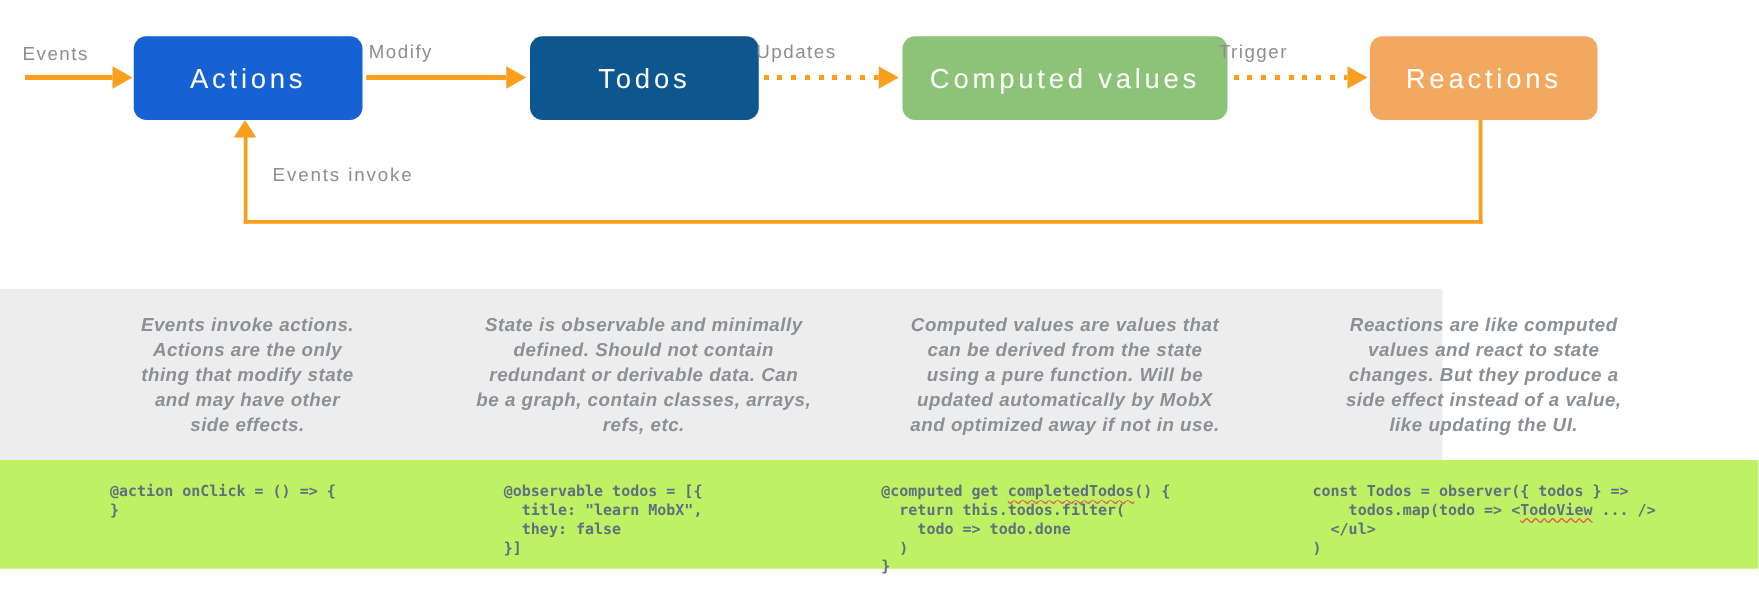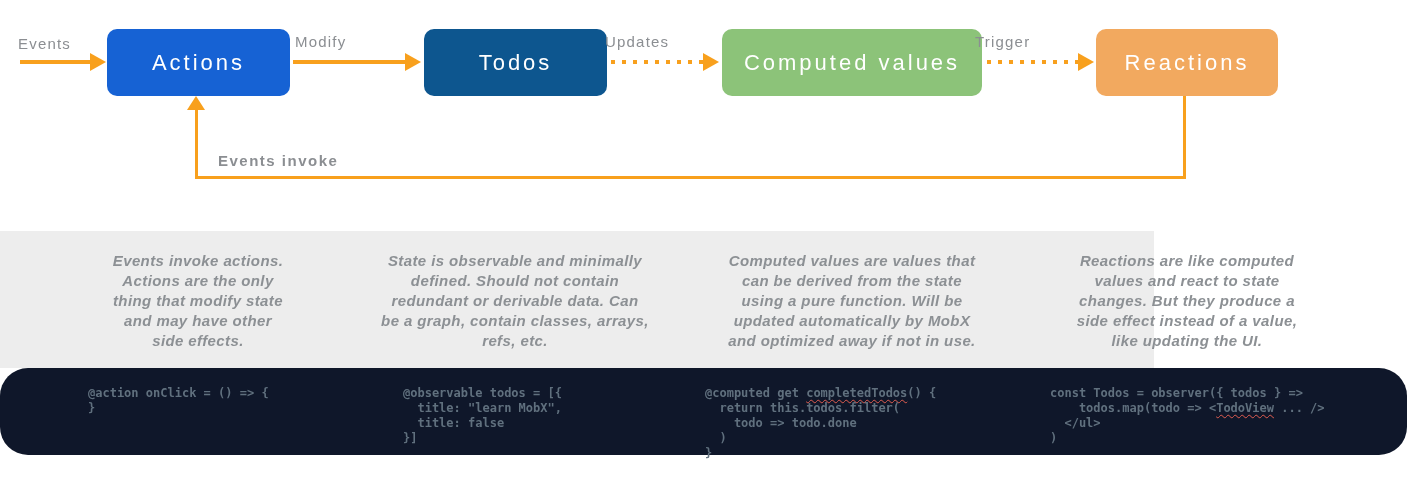--- a/index.html
+++ b/index.html
@@ -41,21 +41,21 @@
   .band{position:absolute;left:0;top:231px;width:1154px;height:137px;background:#ededed;font-weight:bold;}
   .desc{
     position:absolute;top:20px;color:#8c9094;font-size:15px;line-height:20px;
     font-style:italic;text-align:center;white-space:pre-line;letter-spacing:0.4px;
   }
   .desc-0{left:58px;width:280px;}
   .desc-1{left:355px;width:320px;}
   .desc-2{left:692px;width:320px;}
   .desc-3{left:1037px;width:300px;}
   
-  .codezone{position:absolute;left:0;top:368px;width:1407px;height:87px;background:#0f172a;border-radius:28px;}
+  .codezone{position:absolute;left:0;top:368px;width:1407px;height:87px;background:#bef264;}
   .code{
     position:absolute;top:18px;font-family:"DejaVu Sans Mono","Liberation Mono",monospace;
     font-size:12px;font-weight:bold;line-height:15px;color:#60707e;white-space:pre;
   }
   .code-0{left:88px;}
   .code-1{left:403px;}
   .code-2{left:705px;}
   .code-3{left:1050px;}
   .sq{
     text-decoration-line:underline;text-decoration-style:wavy;
@@ -101,21 +101,21 @@
     <i class="head"></i>
   </div>
 
   <div class="node node-reactions">Reactions</div>
 
   <div class="loop-seg" style="left:1183px;top:96px;width:3px;height:83px;"></div>
   <div class="loop-seg" style="left:195px;top:176px;width:991px;height:3px;"></div>
   <div class="loop-seg" style="left:195px;top:107px;width:3px;height:72px;"></div>
   <div class="loop-head-up" style="left:187px;top:96px;"></div>
 
-  <div class="flow-label" style="left:218px;top:152px;letter-spacing:1.5px;font-weight:bold;">Events invoke</div>
+  <div class="flow-label" style="left:218px;top:132px;letter-spacing:1.5px;">Events invoke</div>
 
   <div class="band">
     <div class="desc desc-0">Events invoke actions.
 Actions are the only
 thing that modify state
 and may have other
 side effects.</div>
     <div class="desc desc-1">State is observable and minimally
 defined. Should not contain
 redundant or derivable data. Can
@@ -128,18 +128,18 @@
 and optimized away if not in use.</div>
     <div class="desc desc-3">Reactions are like computed
 values and react to state
 changes. But they produce a
 side effect instead of a value,
 like updating the UI.</div>
   </div>
 
   <div class="codezone">
     <div class="code code-0"><div><span>@action onClick = () =&gt; {</span></div><div><span>}</span></div></div>
-    <div class="code code-1"><div><span>@observable todos = [{</span></div><div><span>  title: "learn MobX",</span></div><div><span>  title: false</span></div><div><span>}]</span></div></div>
+    <div class="code code-1"><div><span>@observable todos = [{</span></div><div><span>  title: "learn MobX",</span></div><div><span>  they: false</span></div><div><span>}]</span></div></div>
     <div class="code code-2"><div><span>@computed get </span><span class="sq">completedTodos</span><span>() {</span></div><div><span>  return this.todos.filter(</span></div><div><span>    todo =&gt; todo.done</span></div><div><span>  )</span></div><div><span>}</span></div></div>
     <div class="code code-3"><div><span>const Todos = observer({ todos } =&gt;</span></div><div><span>    todos.map(todo =&gt; &lt;</span><span class="sq">TodoView</span><span> ... /&gt;</span></div><div><span>  &lt;/ul&gt;</span></div><div><span>)</span></div></div>
   </div>
 
 </div>
 
 </body></html>

